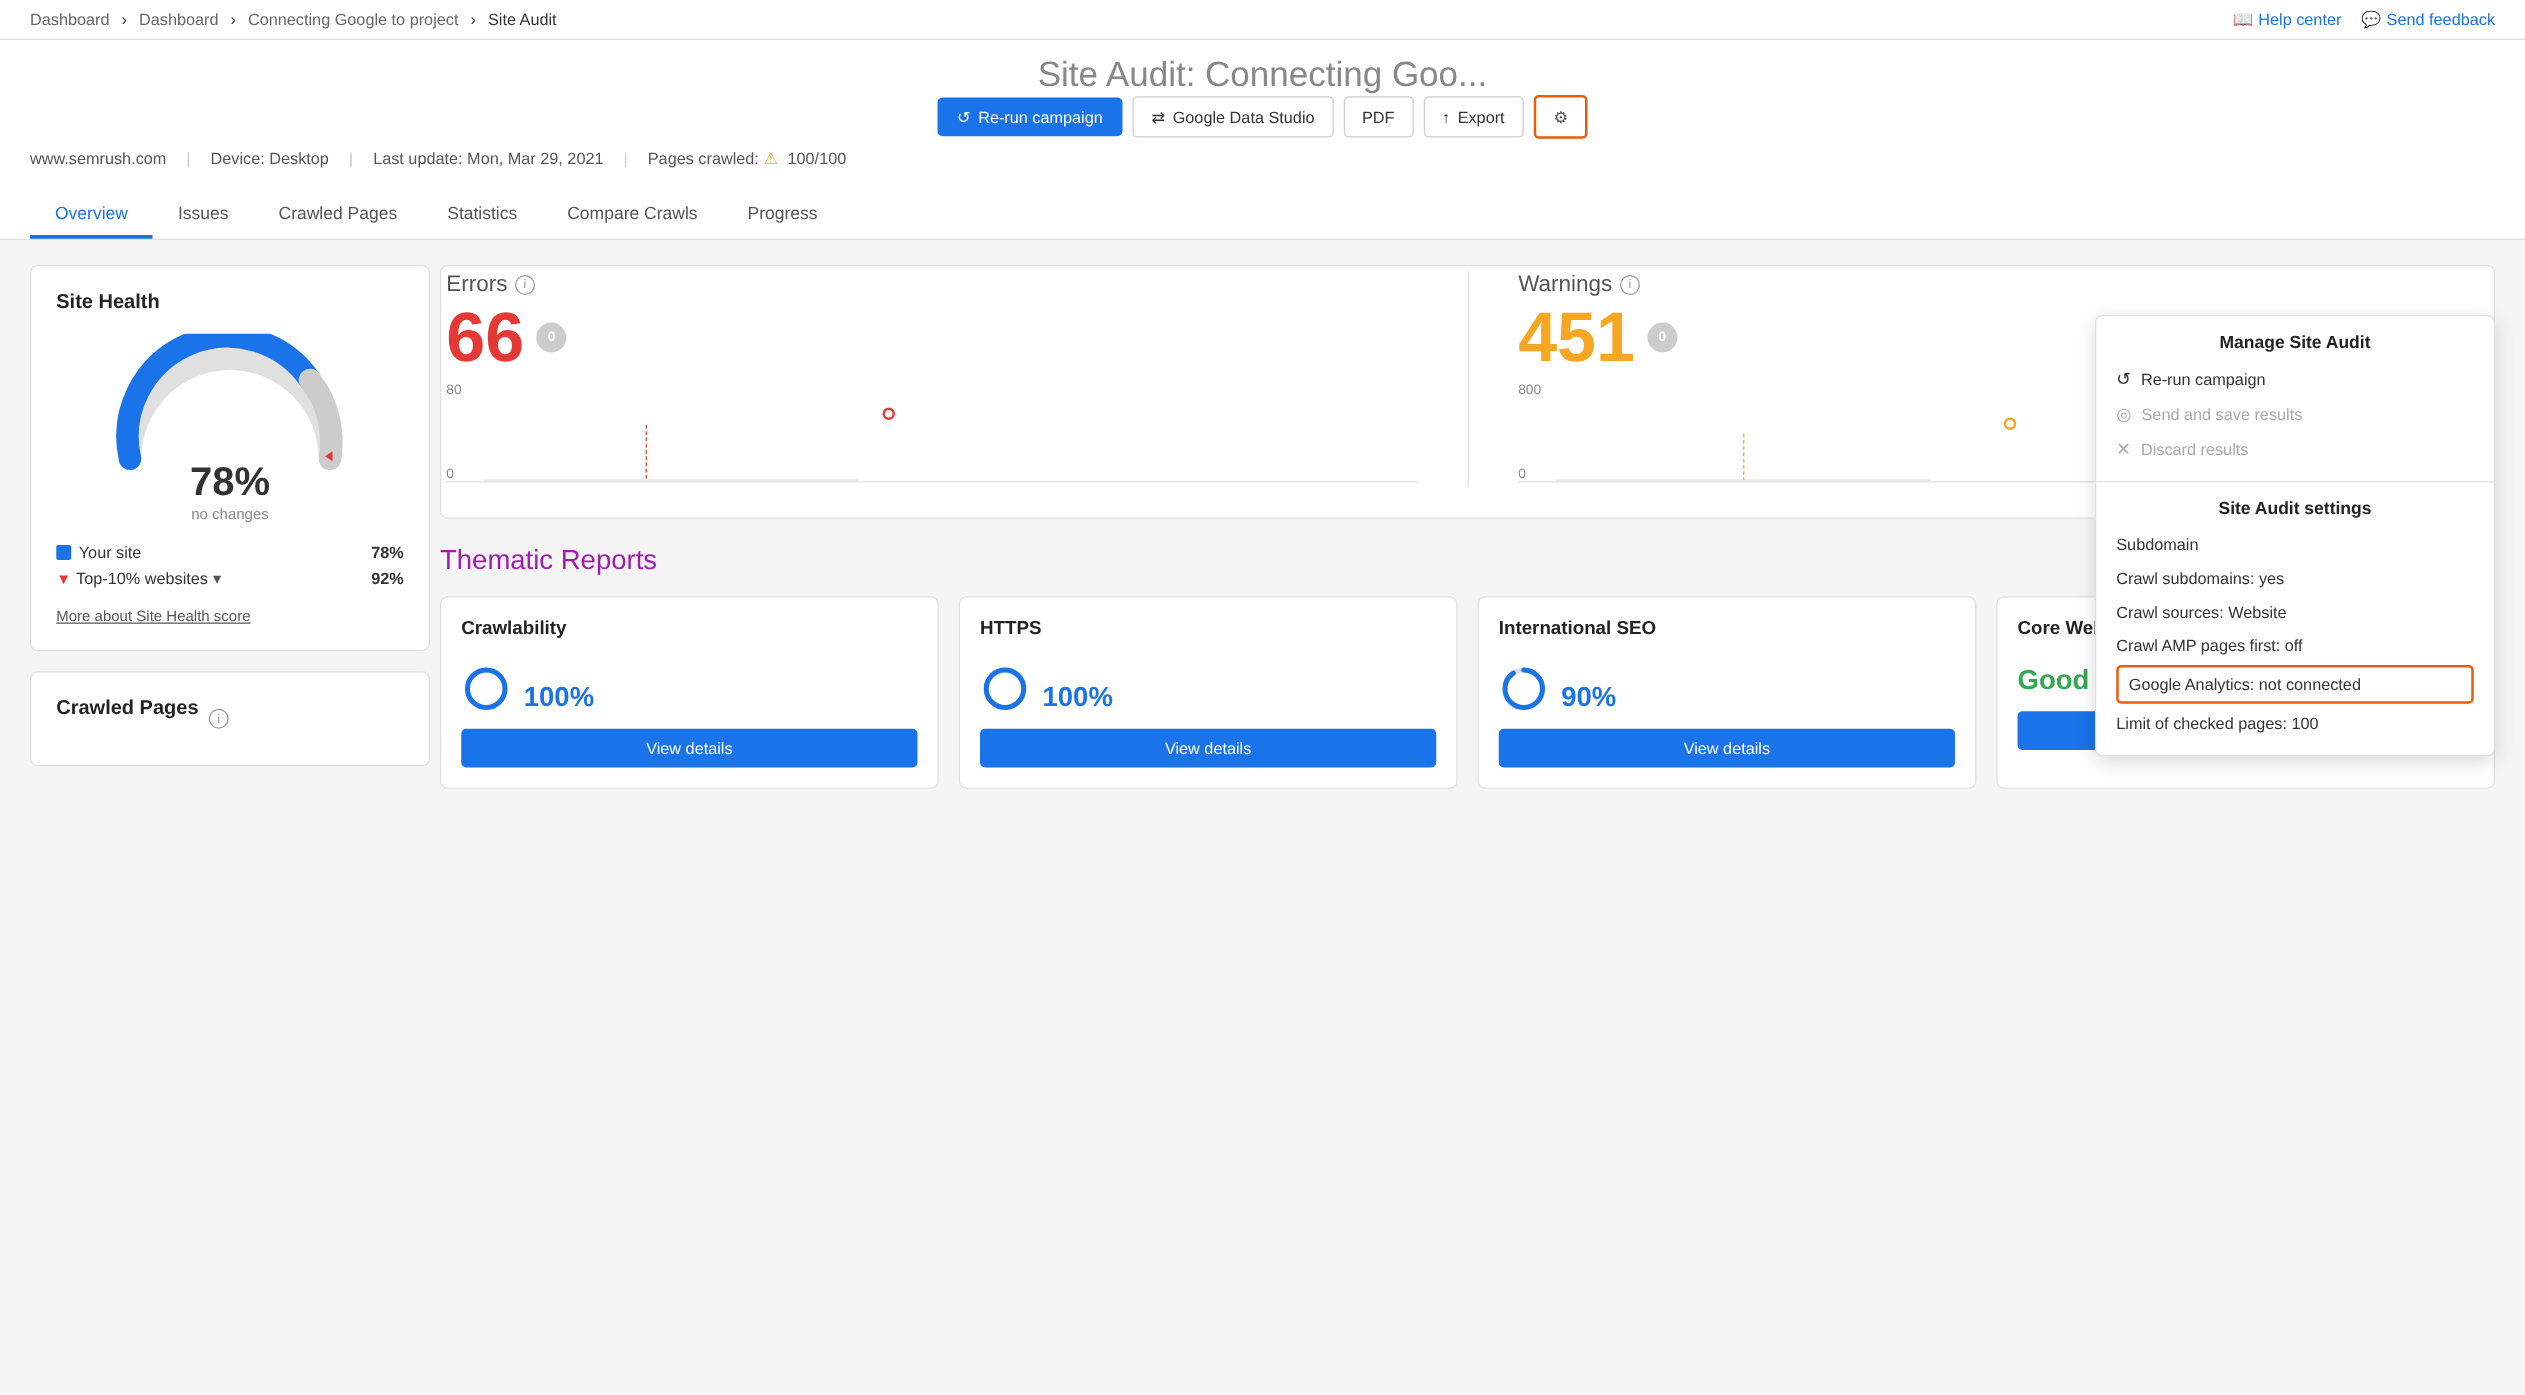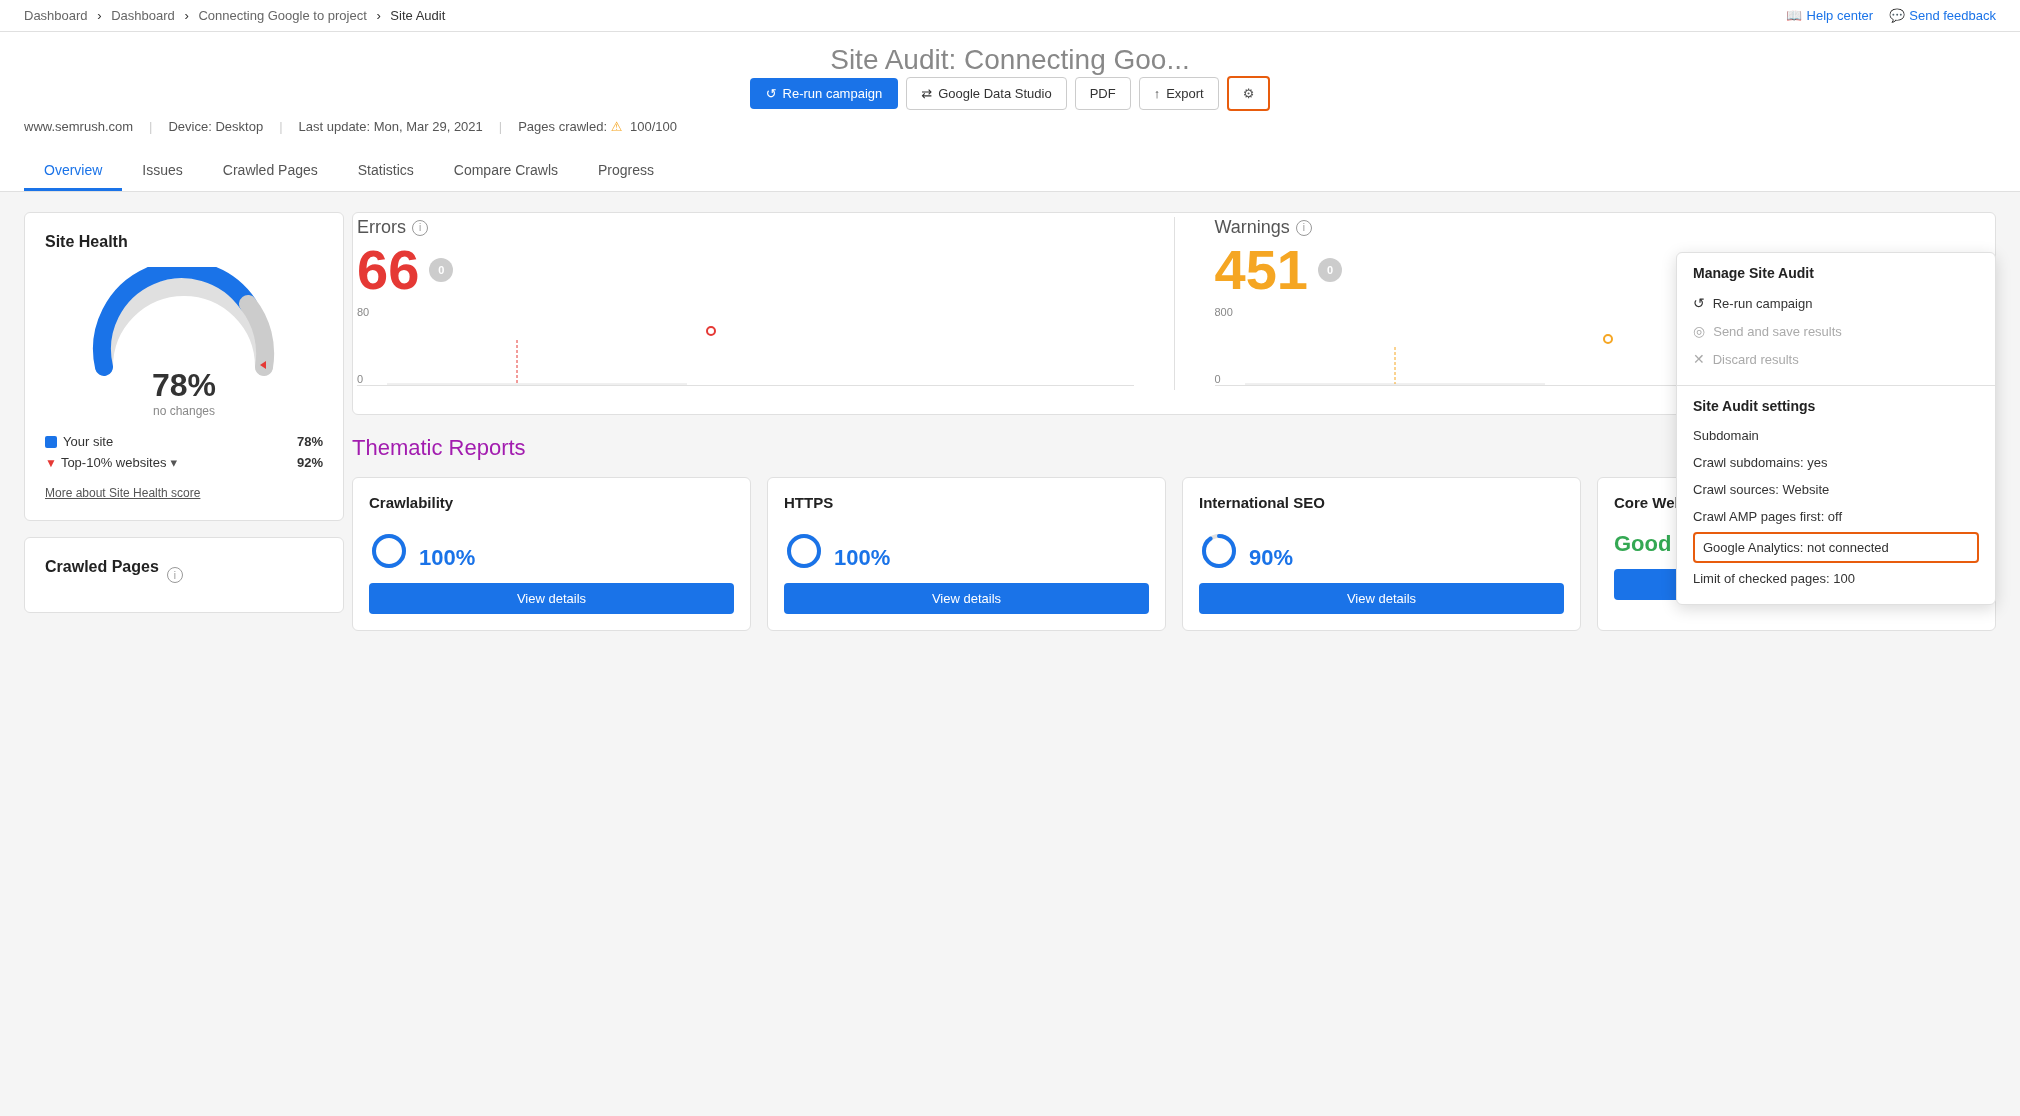--- a/index.html
+++ b/index.html
@@ -260,21 +260,21 @@
       right: 24px;
       background: #fff;
       border: 1px solid #e0e0e0;
       border-radius: 6px;
       box-shadow: 0 4px 16px rgba(0,0,0,0.15);
       width: 320px;
       z-index: 100;
     }
     .dropdown-section { padding: 12px 16px; border-bottom: 1px solid #e0e0e0; }
     .dropdown-section:last-child { border-bottom: none; }
-    .dropdown-section-title { font-weight: bold; font-size: 14px; margin-bottom: 8px; color: #222; }
+    .dropdown-section-title { font-weight: bold; font-size: 14px; margin-bottom: 8px; color: #222; text-align: center; }
     .dropdown-item {
       padding: 6px 0;
       font-size: 13px;
       color: #333;
       cursor: pointer;
       display: flex;
       align-items: center;
       gap: 8px;
     }
     .dropdown-item.disabled { color: #aaa; cursor: default; }

